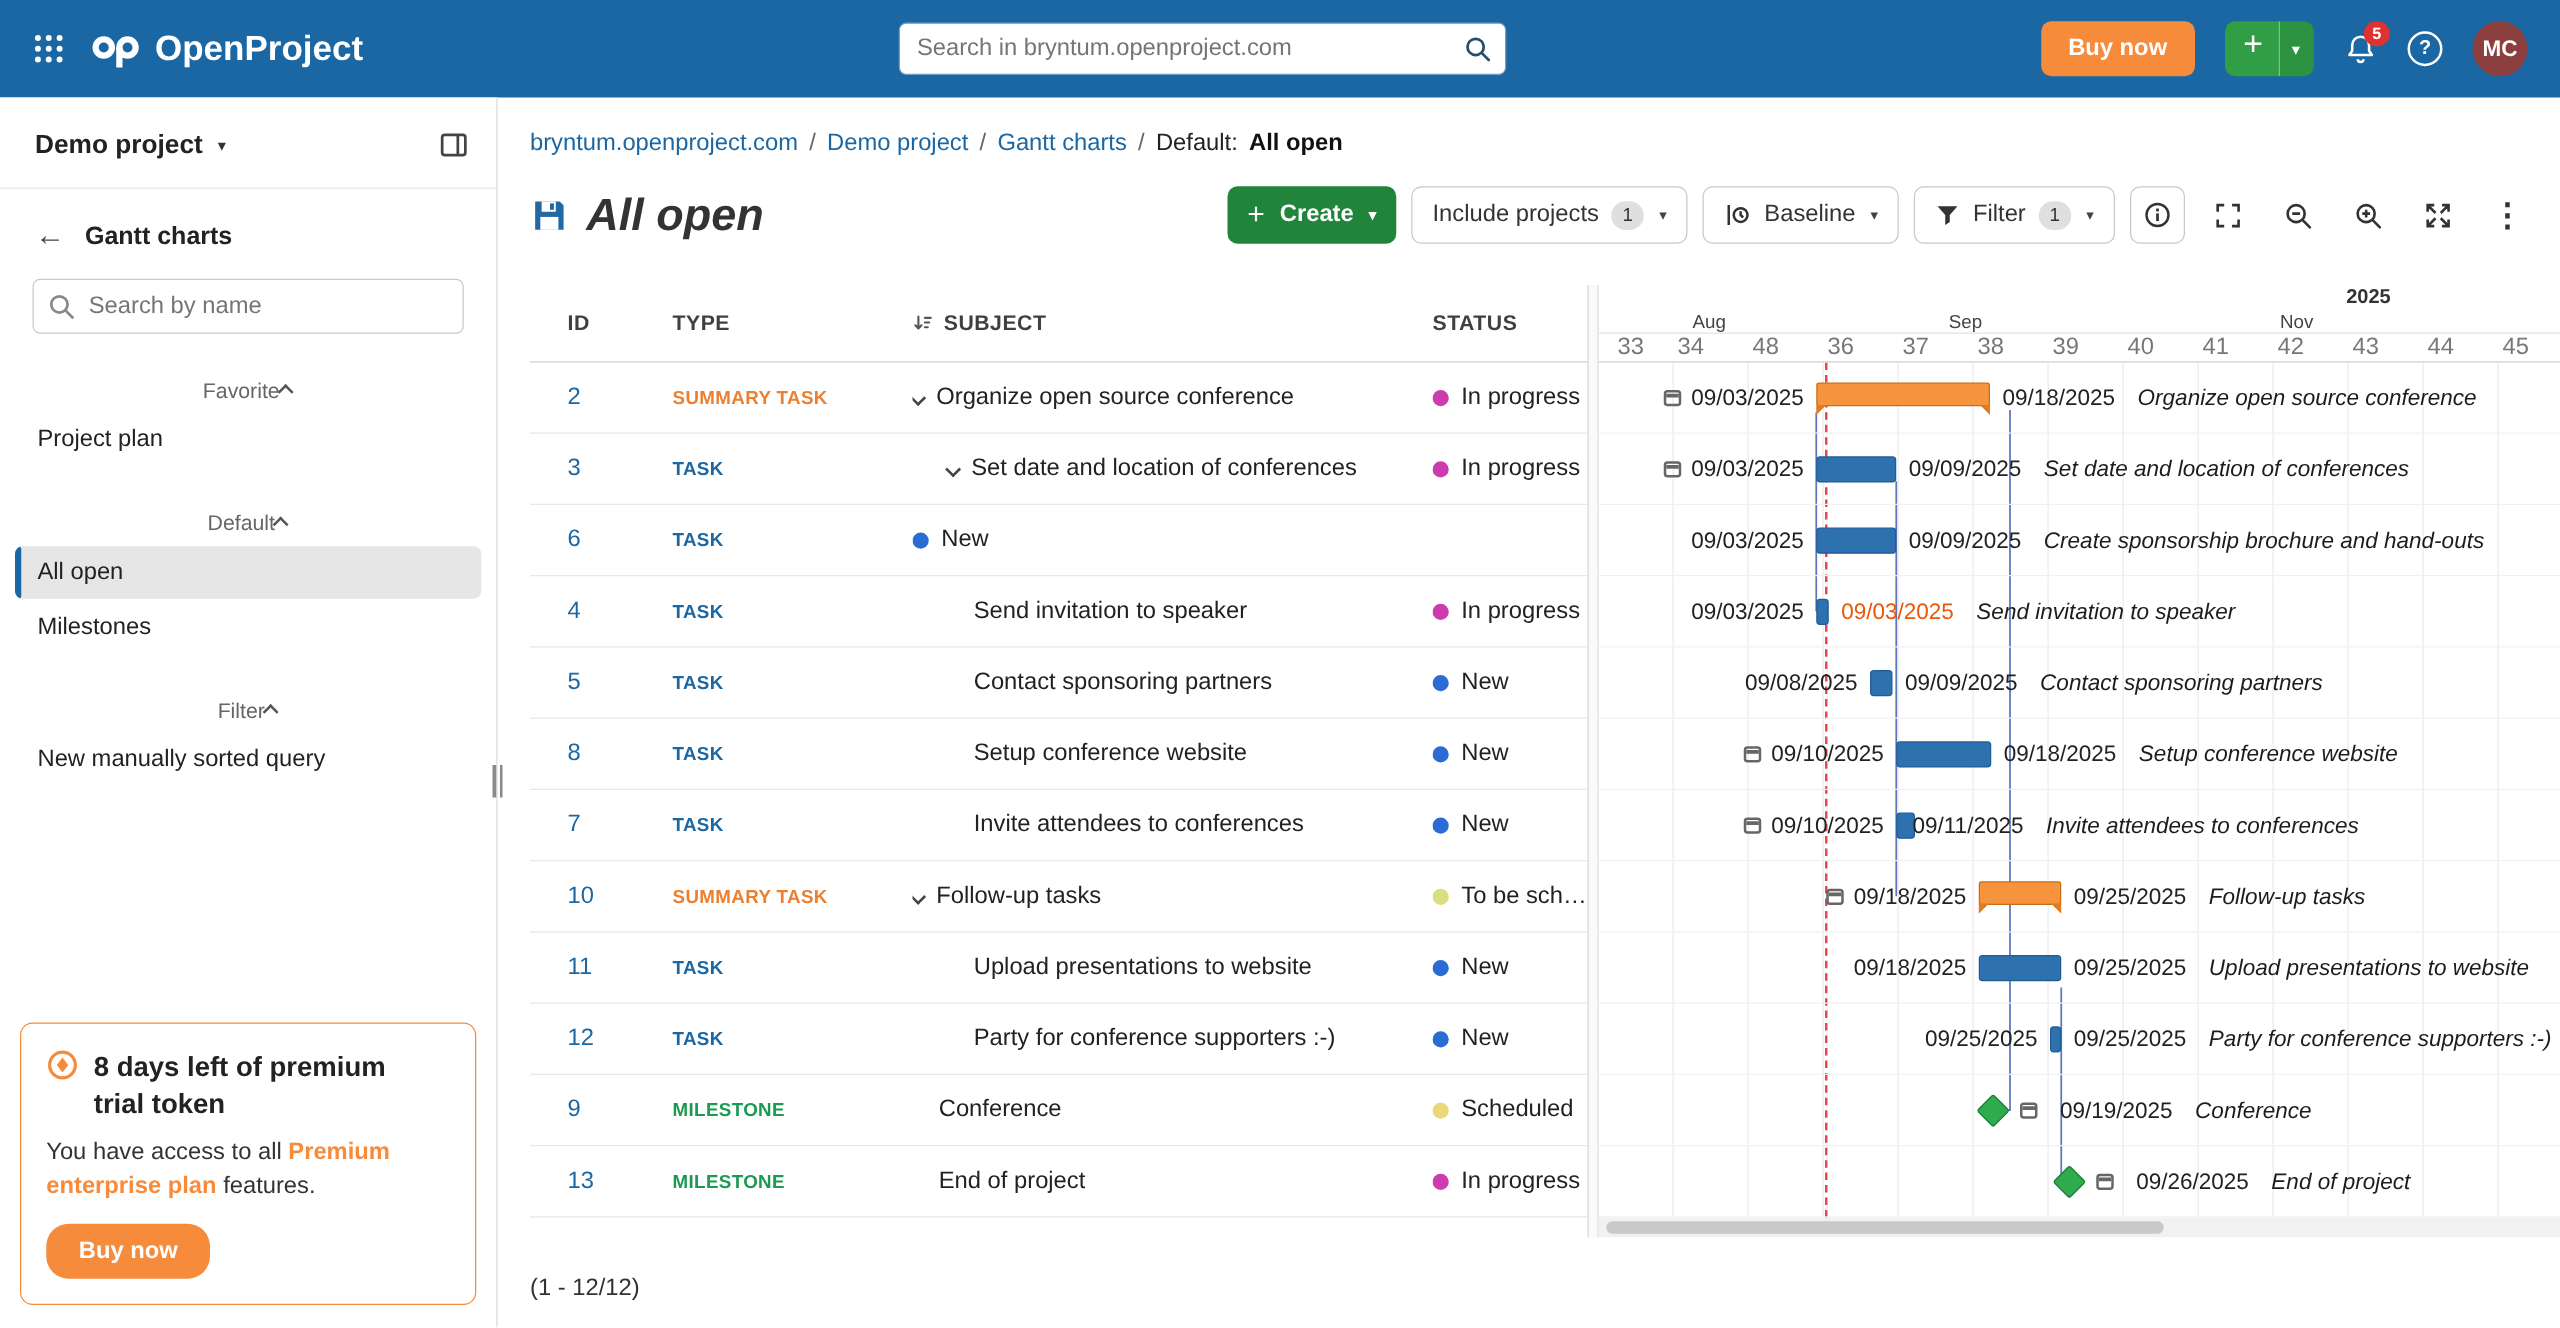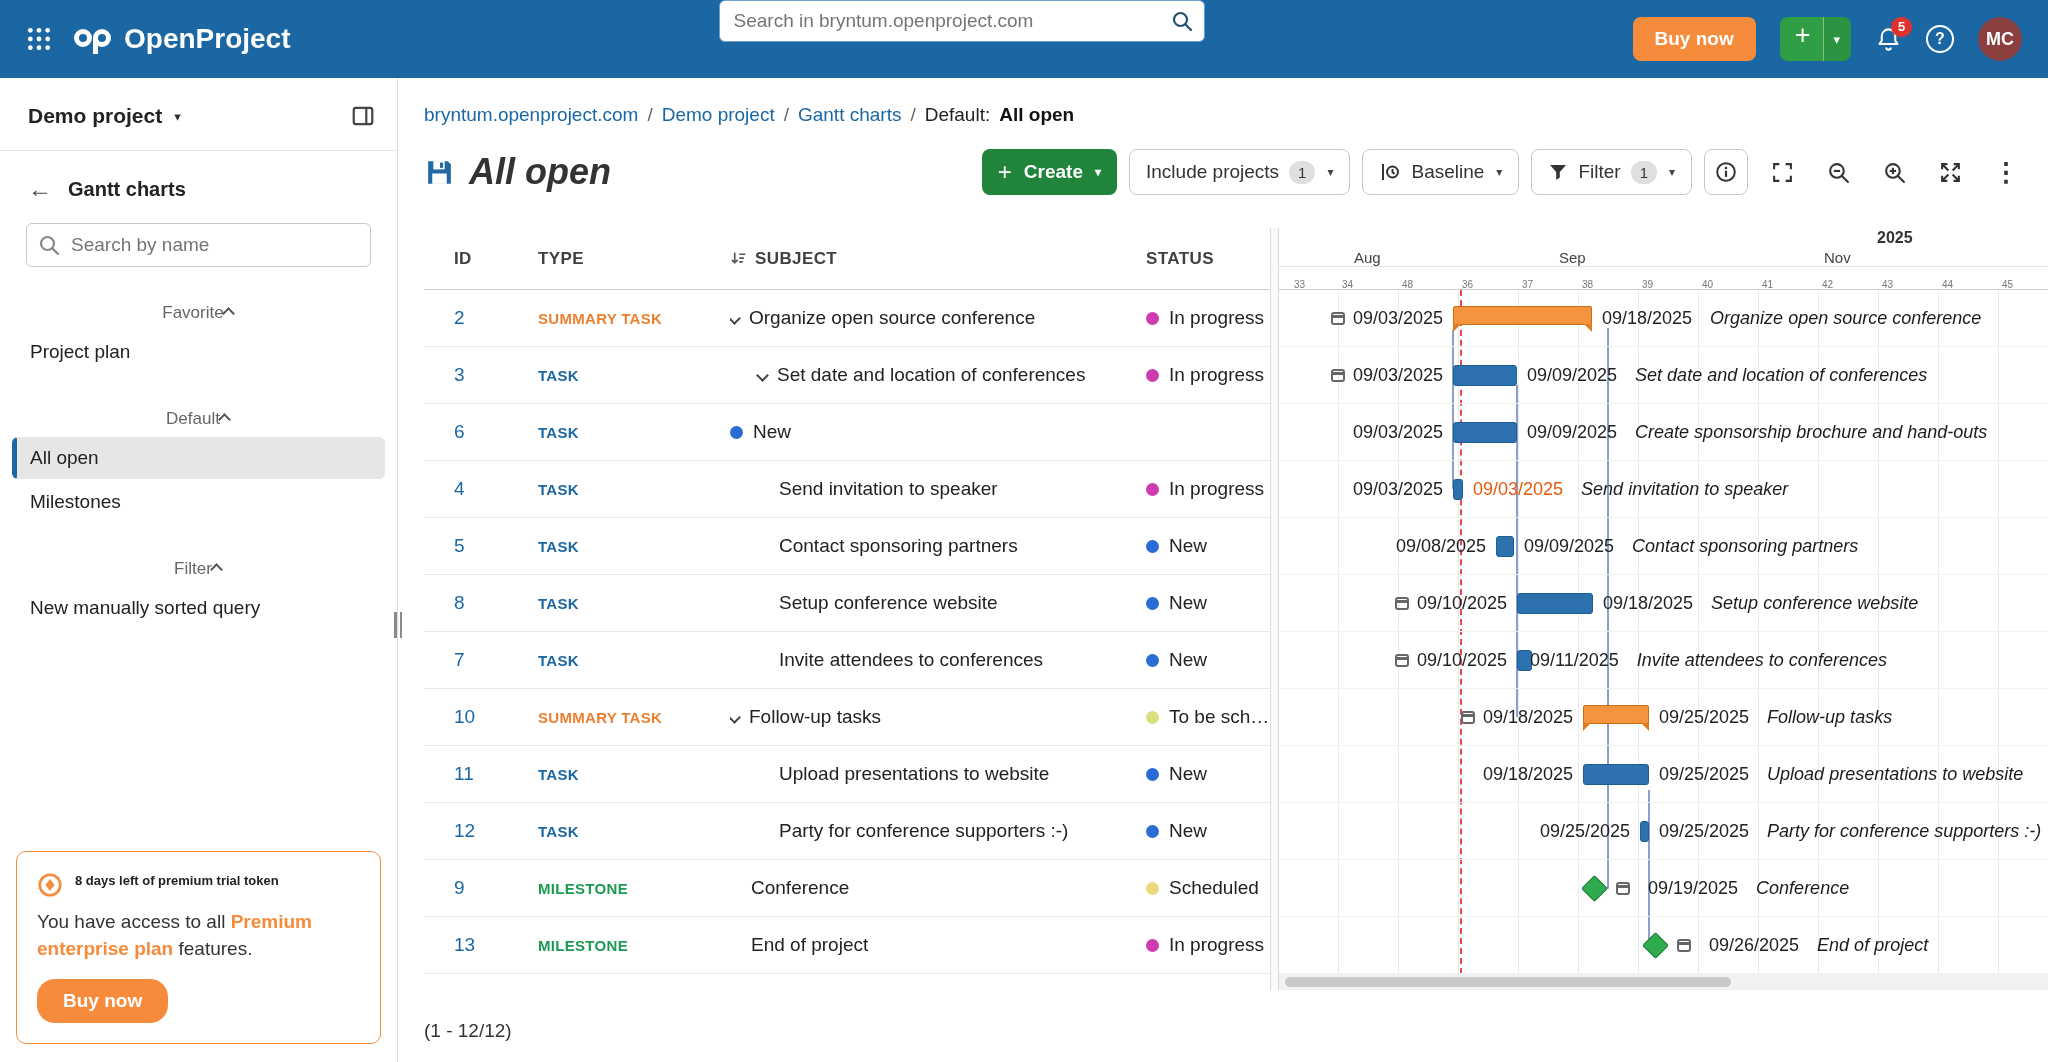--- a/index.html
+++ b/index.html
@@ -2,21 +2,21 @@
 <html style="--topbar: #1a67a3; --orange: #f78b3c; --create-green: #20853a; --plus-green: #2f9e44; --task-bar: #2d72ae; --summary-bar: #f6933d; --milestone-green: #2faa4c; --today-red: #e5484d;"><head>
 <meta charset="utf-8">
 <style>
   *{margin:0;padding:0;box-sizing:border-box}
   html,body{width:2048px;height:1062px;overflow:hidden;background:#fff;color:#333;
     font-family:"Liberation Sans",sans-serif;font-size:19px}
   a{text-decoration:none}
   svg{display:block}
 
   
-  .topbar{height:78px;background:var(--topbar,#1a67a3);display:flex;padding:0 26px;gap:22px}
+  .topbar{height:78px;background:var(--topbar,#1a67a3);display:flex;align-items:center;padding:0 26px;gap:22px}
   .tb-left{display:flex;align-items:center;gap:20px}
   .grid-btn{background:none;border:none;cursor:pointer}
   .logo{display:flex;align-items:center;gap:10px;color:#fff;font-size:28px;font-weight:700}
   .tb-search{position:relative;margin-left:auto;margin-right:auto;width:486px}
   .tb-search input{width:100%;height:42px;border-radius:6px;border:1px solid #6f9fc8;padding:0 46px 0 14px;font-size:19px;color:#444;background:#fff;outline:none}
   .tb-search .mag{position:absolute;right:12px;top:10px}
   .tb-right{display:flex;align-items:center;gap:24px}
   .btn-buynow{background:var(--orange,#f78b3c);color:#fff;border:none;border-radius:8px;padding:11px 22px;font-size:19px;font-weight:700;cursor:pointer}
   .btn-plus{background:var(--plus-green,#2f9e44);border:none;border-radius:8px;color:#fff;display:flex;align-items:stretch;height:44px;overflow:hidden;cursor:pointer;padding:0}
   .btn-plus .plus{font-size:27px;padding:3px 13px 0 15px}
@@ -49,21 +49,21 @@
   .side-item.selected::before{content:"";position:absolute;left:0;top:0;bottom:0;width:5px;background:var(--topbar,#1a67a3);border-radius:3px}
   .side-handle{position:absolute;right:-5px;top:534px;display:flex;gap:3px;cursor:col-resize}
   .side-handle i{width:2.5px;height:26px;background:#8a8a8a;display:block}
   .chev{width:9px;height:9px;border-right:2px solid #555;border-bottom:2px solid #555;display:inline-block;flex:none}
   .chev.down{transform:rotate(45deg)}
   .chev.up{transform:rotate(-135deg)}
   .chev-spacer{width:21px;flex:none;display:inline-block}
 
   .trial{margin:auto 16px 18px 16px;border:1px solid var(--orange,#f78b3c);border-radius:10px;padding:20px}
   .trial-head{display:flex;gap:12px;align-items:flex-start}
-  .trial-title{font-size:13px;font-weight:700;color:#222;line-height:1.35;max-width:240px}
+  .trial-title{font-size:22px;font-weight:700;color:#222;line-height:1.35;max-width:240px}
   .trial-body{margin-top:10px;font-size:19px;color:#333;line-height:1.45}
   .trial-link{color:var(--orange,#f78b3c);font-weight:700;cursor:pointer}
   .trial-btn{margin-top:16px;background:var(--orange,#f78b3c);color:#fff;border:none;border-radius:18px;padding:11px 26px;font-size:19px;font-weight:700;cursor:pointer}
 
   
   .main{flex:1;display:flex;flex-direction:column;overflow:hidden;padding-top:26px}
   .breadcrumb{margin-left:26px;display:flex;gap:9px;align-items:center;font-size:19px;color:#555;white-space:nowrap}
   .breadcrumb a{color:var(--topbar,#1a67a3);cursor:pointer}
   .crumb-sep{color:#666}
   .crumb-prefix{color:#222}
@@ -101,21 +101,21 @@
 
   .splitter{width:9px;flex:none;background:#fafafa;border-left:1px solid #d8d8d8;border-right:1px solid #d8d8d8}
 
   
   .gantt{flex:1;overflow:hidden;position:relative;background:#fff}
   .g-head{height:62px;border-bottom:1px solid #cfcfcf;position:relative}
   .g-year{position:absolute;top:1px;font-size:16px;font-weight:700;color:#333}
   .g-month-row{position:absolute;top:21px;left:0;right:0;height:17px}
   .g-month{position:absolute;font-size:15px;color:#444}
   .g-week-row{position:absolute;top:38px;left:0;right:0;height:24px;border-top:1px solid #e4e4e4}
-  .g-week{position:absolute;top:12px;font-size:10px;color:#777}
+  .g-week{position:absolute;top:0;font-size:19px;color:#777}
   .g-body{position:relative;height:684px;overflow:hidden}
   .g-gridline{position:absolute;top:0;bottom:0;width:1px;background:#ebebeb}
   .g-today{position:absolute;top:0;bottom:0;width:0;border-left:2px dashed var(--today-red,#e5484d);z-index:3}
   .g-deps{position:absolute;left:0;top:0;z-index:2;pointer-events:none}
   .g-row{position:relative;height:57px;border-bottom:1px solid #f1f1f1;z-index:4}
   .g-left{position:absolute;top:0;height:100%;width:170px;display:flex;align-items:center;justify-content:flex-end;gap:8px;font-size:18px;color:#222;white-space:nowrap}
   .g-right{position:absolute;top:0;height:100%;display:flex;align-items:center;gap:18px;font-size:18px;color:#222;white-space:nowrap}
   .g-date.alert{color:#e8590c}
   .g-name{font-style:italic;color:#1c1c1c}
   .g-bar{position:absolute;top:18px;height:21px;border-radius:3px;cursor:pointer}

